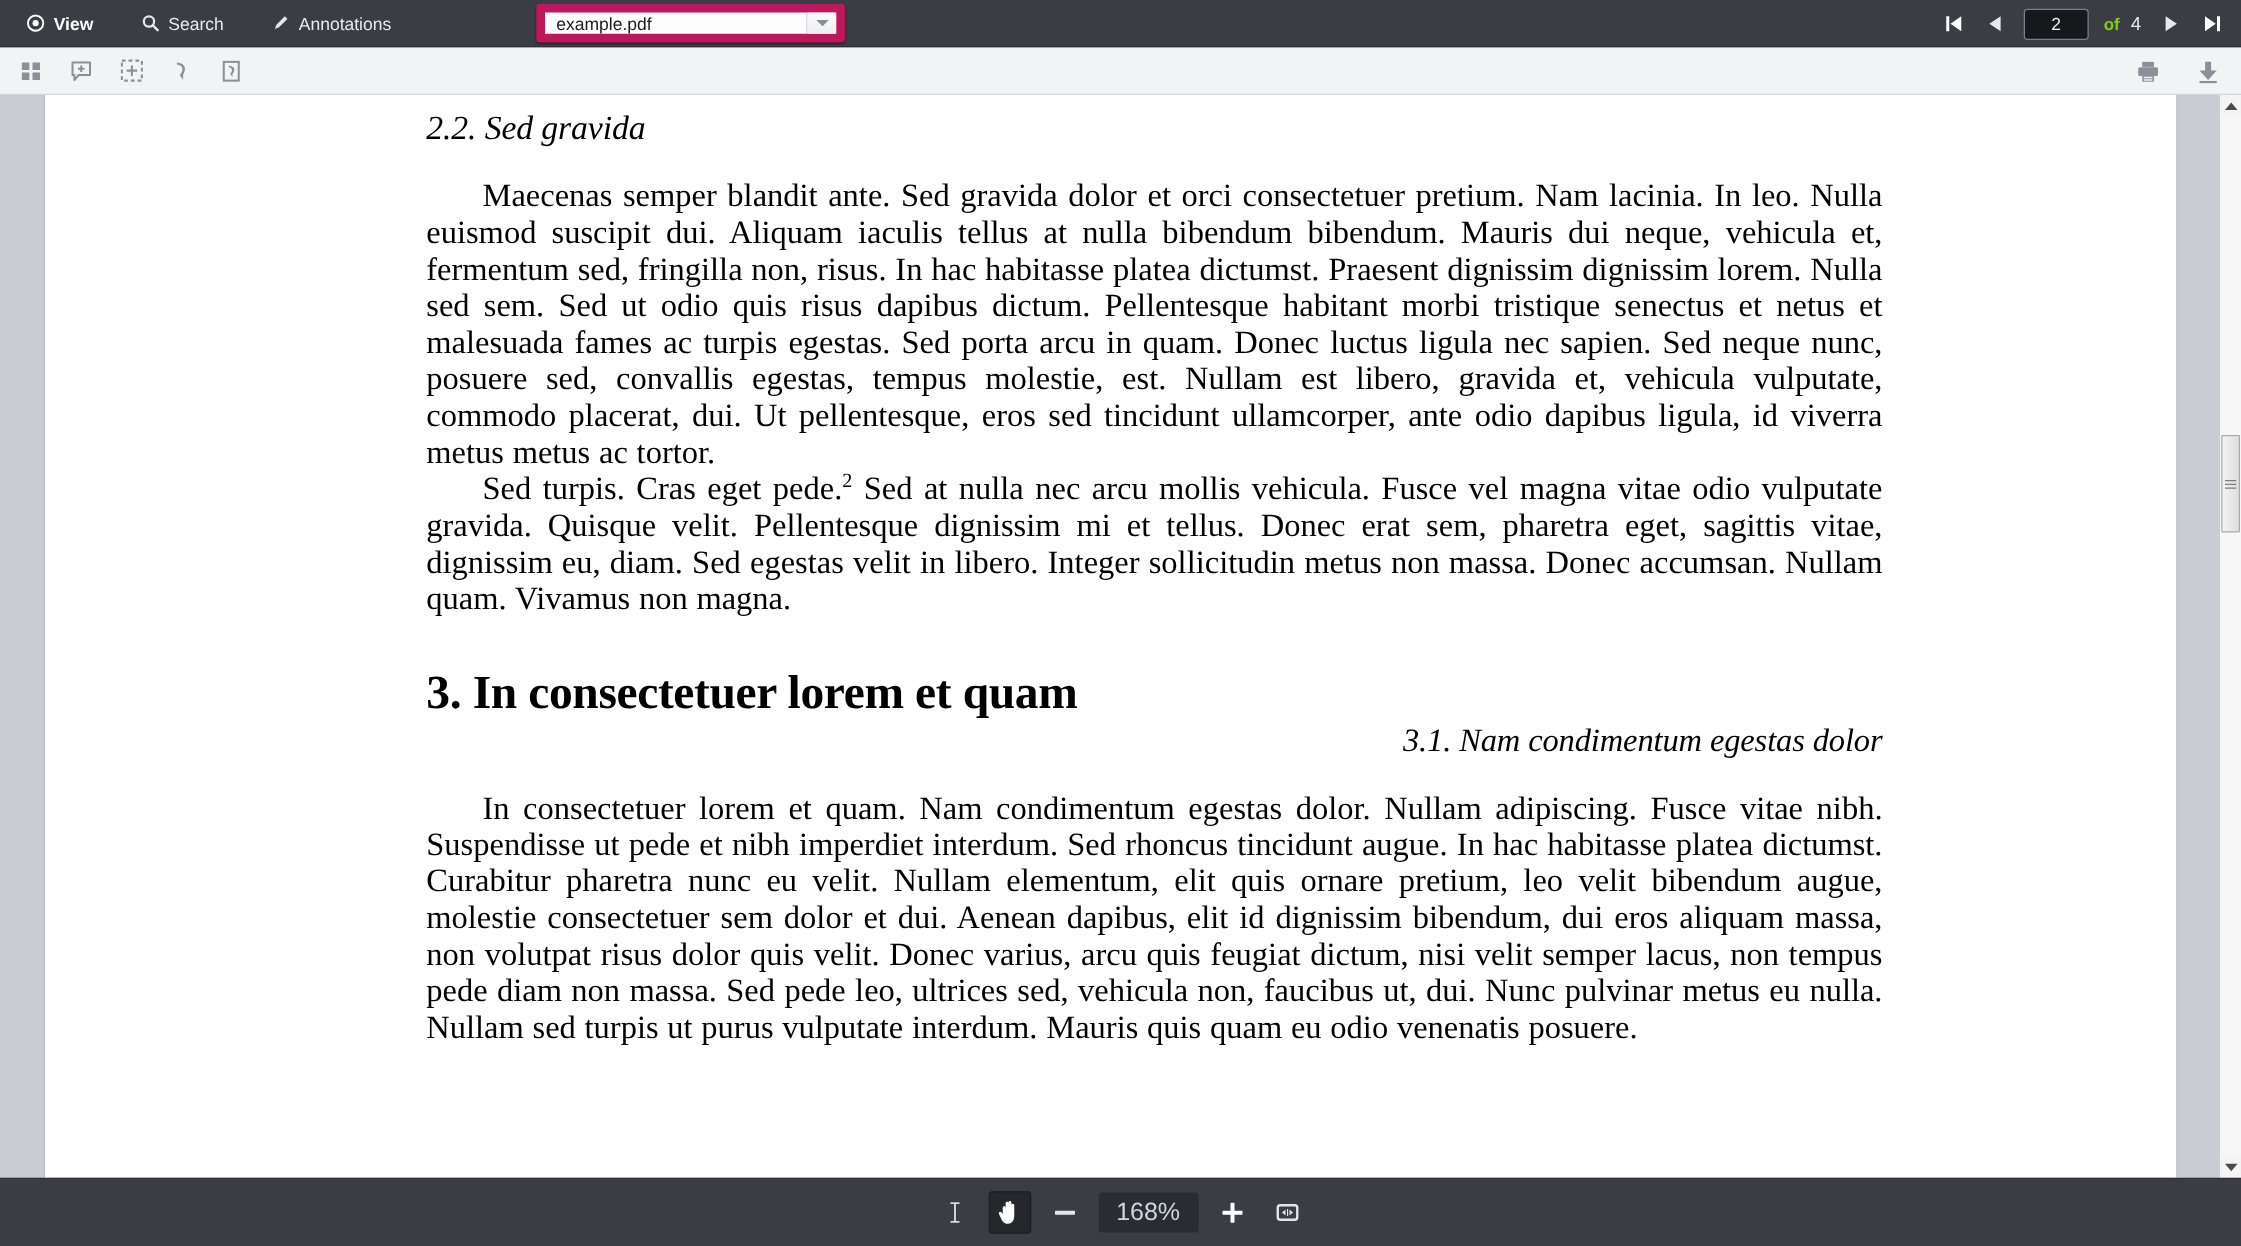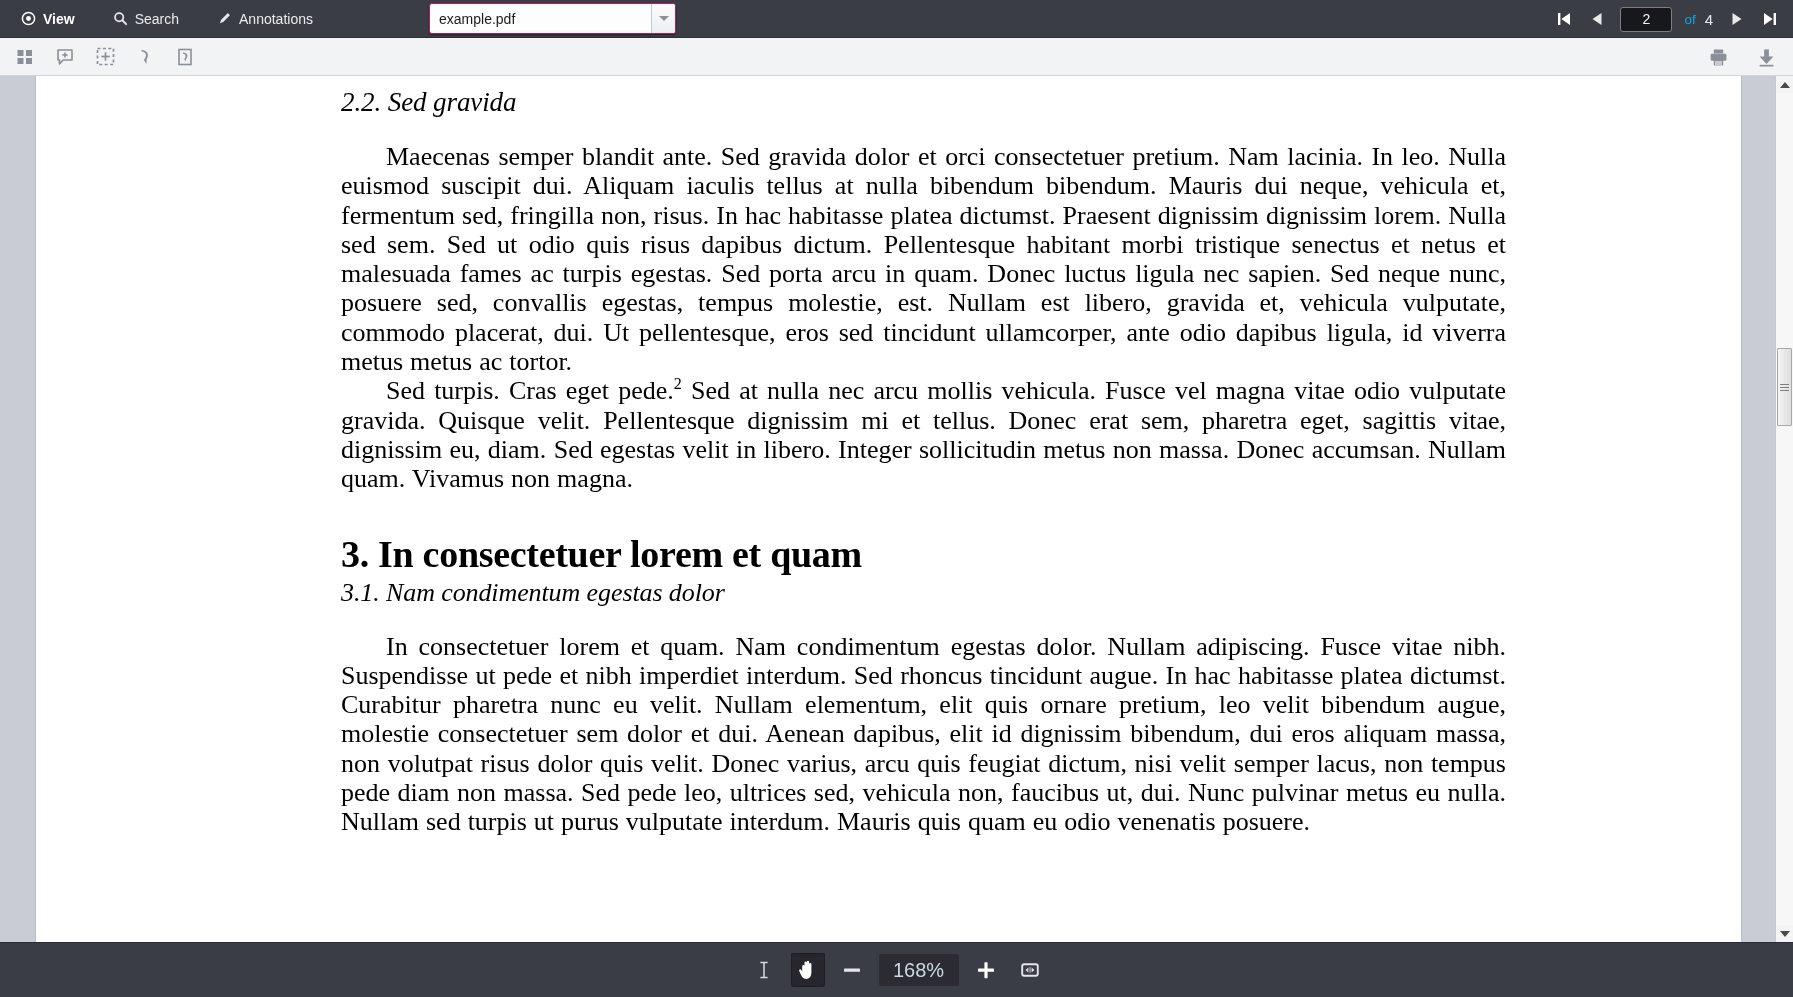--- a/index.html
+++ b/index.html
@@ -38,21 +38,21 @@
   .tb-icon { display: inline-flex; width: 15px; height: 15px; align-items: center; justify-content: center; }
   .tb-icon svg { display: block; }
 
   
   .file-field {
     position: absolute;
     left: 429px; top: 3px;
     width: 247px; height: 31px;
     display: flex; align-items: stretch;
     background: #fdfdfd;
-    border: 1px solid #be185d;
+    border: 7px solid #be185d;
     border-radius: 3px;
     box-shadow: 0 1px 2px rgba(0,0,0,0.45);
   }
   .file-name {
     flex: 1 1 auto;
     display: flex; align-items: center;
     padding: 0 9px;
     font-size: 14px; color: #1b1b1b;
     overflow: hidden; white-space: nowrap;
   }
@@ -87,21 +87,21 @@
     background: #17181b;
     border: 1px solid #7b7f86;
     border-radius: 3px;
     color: #f2f3f4;
     font-size: 14px;
     text-align: center;
     line-height: 23px;
     margin: 0 5px;
     font-family: "Liberation Sans", sans-serif;
   }
-  .of-text { color: #0ea5e9; font-size: 13.5px; padding: 0 6px 0 4px; }
+  .of-text { color: #84cc16; font-size: 13.5px; padding: 0 6px 0 4px; font-weight: bold; }
   .total-pages { color: #e7e8ea; font-size: 15px; padding-right: 6px; }
 
   
   .toolbar2 {
     height: 38px; flex: 0 0 38px;
     background: #f2f3f5;
     border-bottom: 1px solid #d2d5da;
     display: flex; align-items: center;
     position: relative;
   }
@@ -160,20 +160,21 @@
     font-weight: bold;
     letter-spacing: -0.3px;
     margin-top: 38px;
   }
   .h2-sub {
     font-size: 26px;
     font-style: italic;
     font-weight: normal;
     letter-spacing: -0.1px;
     margin-top: 2px;
+    text-align: right;
   }
   .para {
     font-size: 26px;
     line-height: 29.3px;
     text-align: justify;
     text-indent: 45px;
     margin-top: 24px;
     word-spacing: 0.5px;
   }
   .para.tight { margin-top: 0px; }

